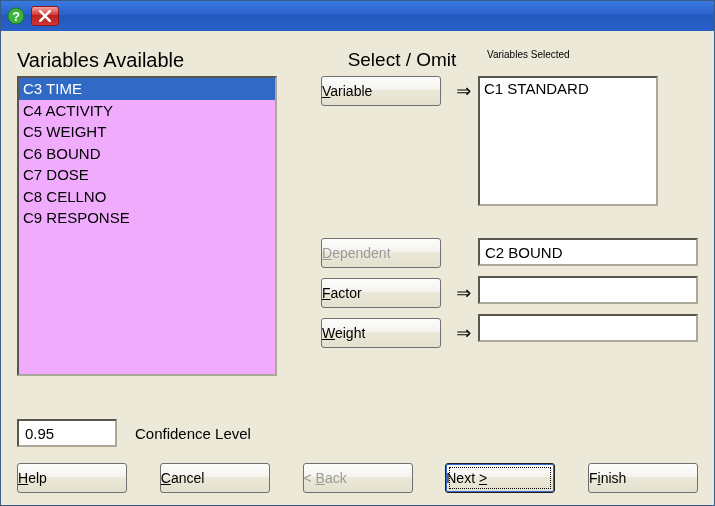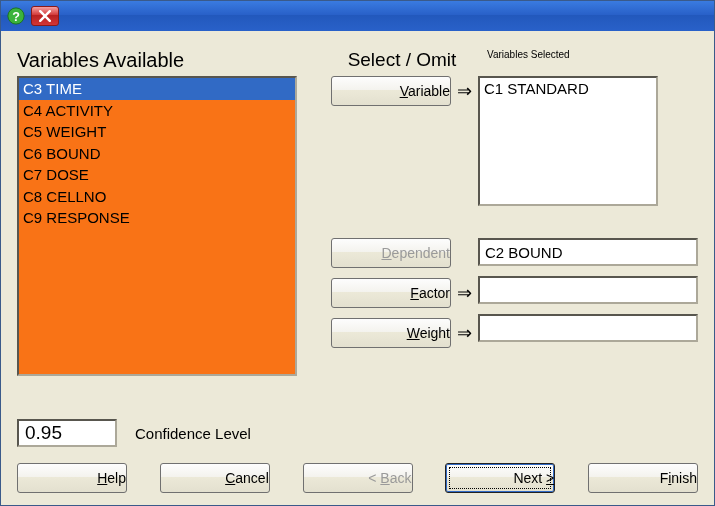--- a/index.html
+++ b/index.html
@@ -61,22 +61,22 @@
     display: flex;
     gap: 0;
     align-items: flex-start;
     margin-bottom: 20px;
   }
   .col-left {
     width: 270px;
     margin-right: 30px;
   }
   .listbox {
-    width: 280px; height: 300px;
-    background: #f97316;
+    width: 260px; height: 300px;
+    background: #f0abfc;
     border: 2px inset #aca899;
     overflow: hidden;
     font-size: 15px;
   }
   .listbox .item {
     padding: 1px 4px;
     white-space: nowrap;
     line-height: 1.3;
     cursor: default;
   }
@@ -101,21 +101,21 @@
 
   .btn {
     height: 30px;
     background: #ece9d8;
     border: 1px solid #707070;
     border-radius: 3px;
     font-family: Tahoma, Arial, sans-serif;
     font-size: 14px;
     cursor: pointer;
     padding: 0;
-    display: inline-flex; align-items: center; justify-content: flex-end;
+    display: inline-flex; align-items: center; justify-content: flex-start;
     background: linear-gradient(to bottom, #fdfdfd, #f4f3ee 45%, #ece9d8 46%, #e3e0cf);
     color: #000;
   }
   .btn.disabled {
     color: #9a9a9a;
     cursor: default;
     background: linear-gradient(to bottom, #fdfdfd, #f4f3ee 45%, #ece9d8 46%, #e3e0cf);
   }
   .btn .ul { text-decoration: underline; }
 
@@ -151,21 +151,21 @@
   .confidence-row {
     display: flex; align-items: center;
     margin-top: auto;
     margin-bottom: 16px;
   }
   .conf-input {
     width: 100px; height: 28px;
     background: #fff;
     border: 2px inset #aca899;
     font-family: Tahoma, Arial, sans-serif;
-    font-size: 19px;
+    font-size: 15px;
     padding: 0 6px;
     margin-right: 18px;
   }
   .conf-label { font-size: 15px; }
 
   .footer-row {
     display: flex; gap: 32px;
     justify-content: space-between;
   }
   .footer-row .btn { width: 110px; }

